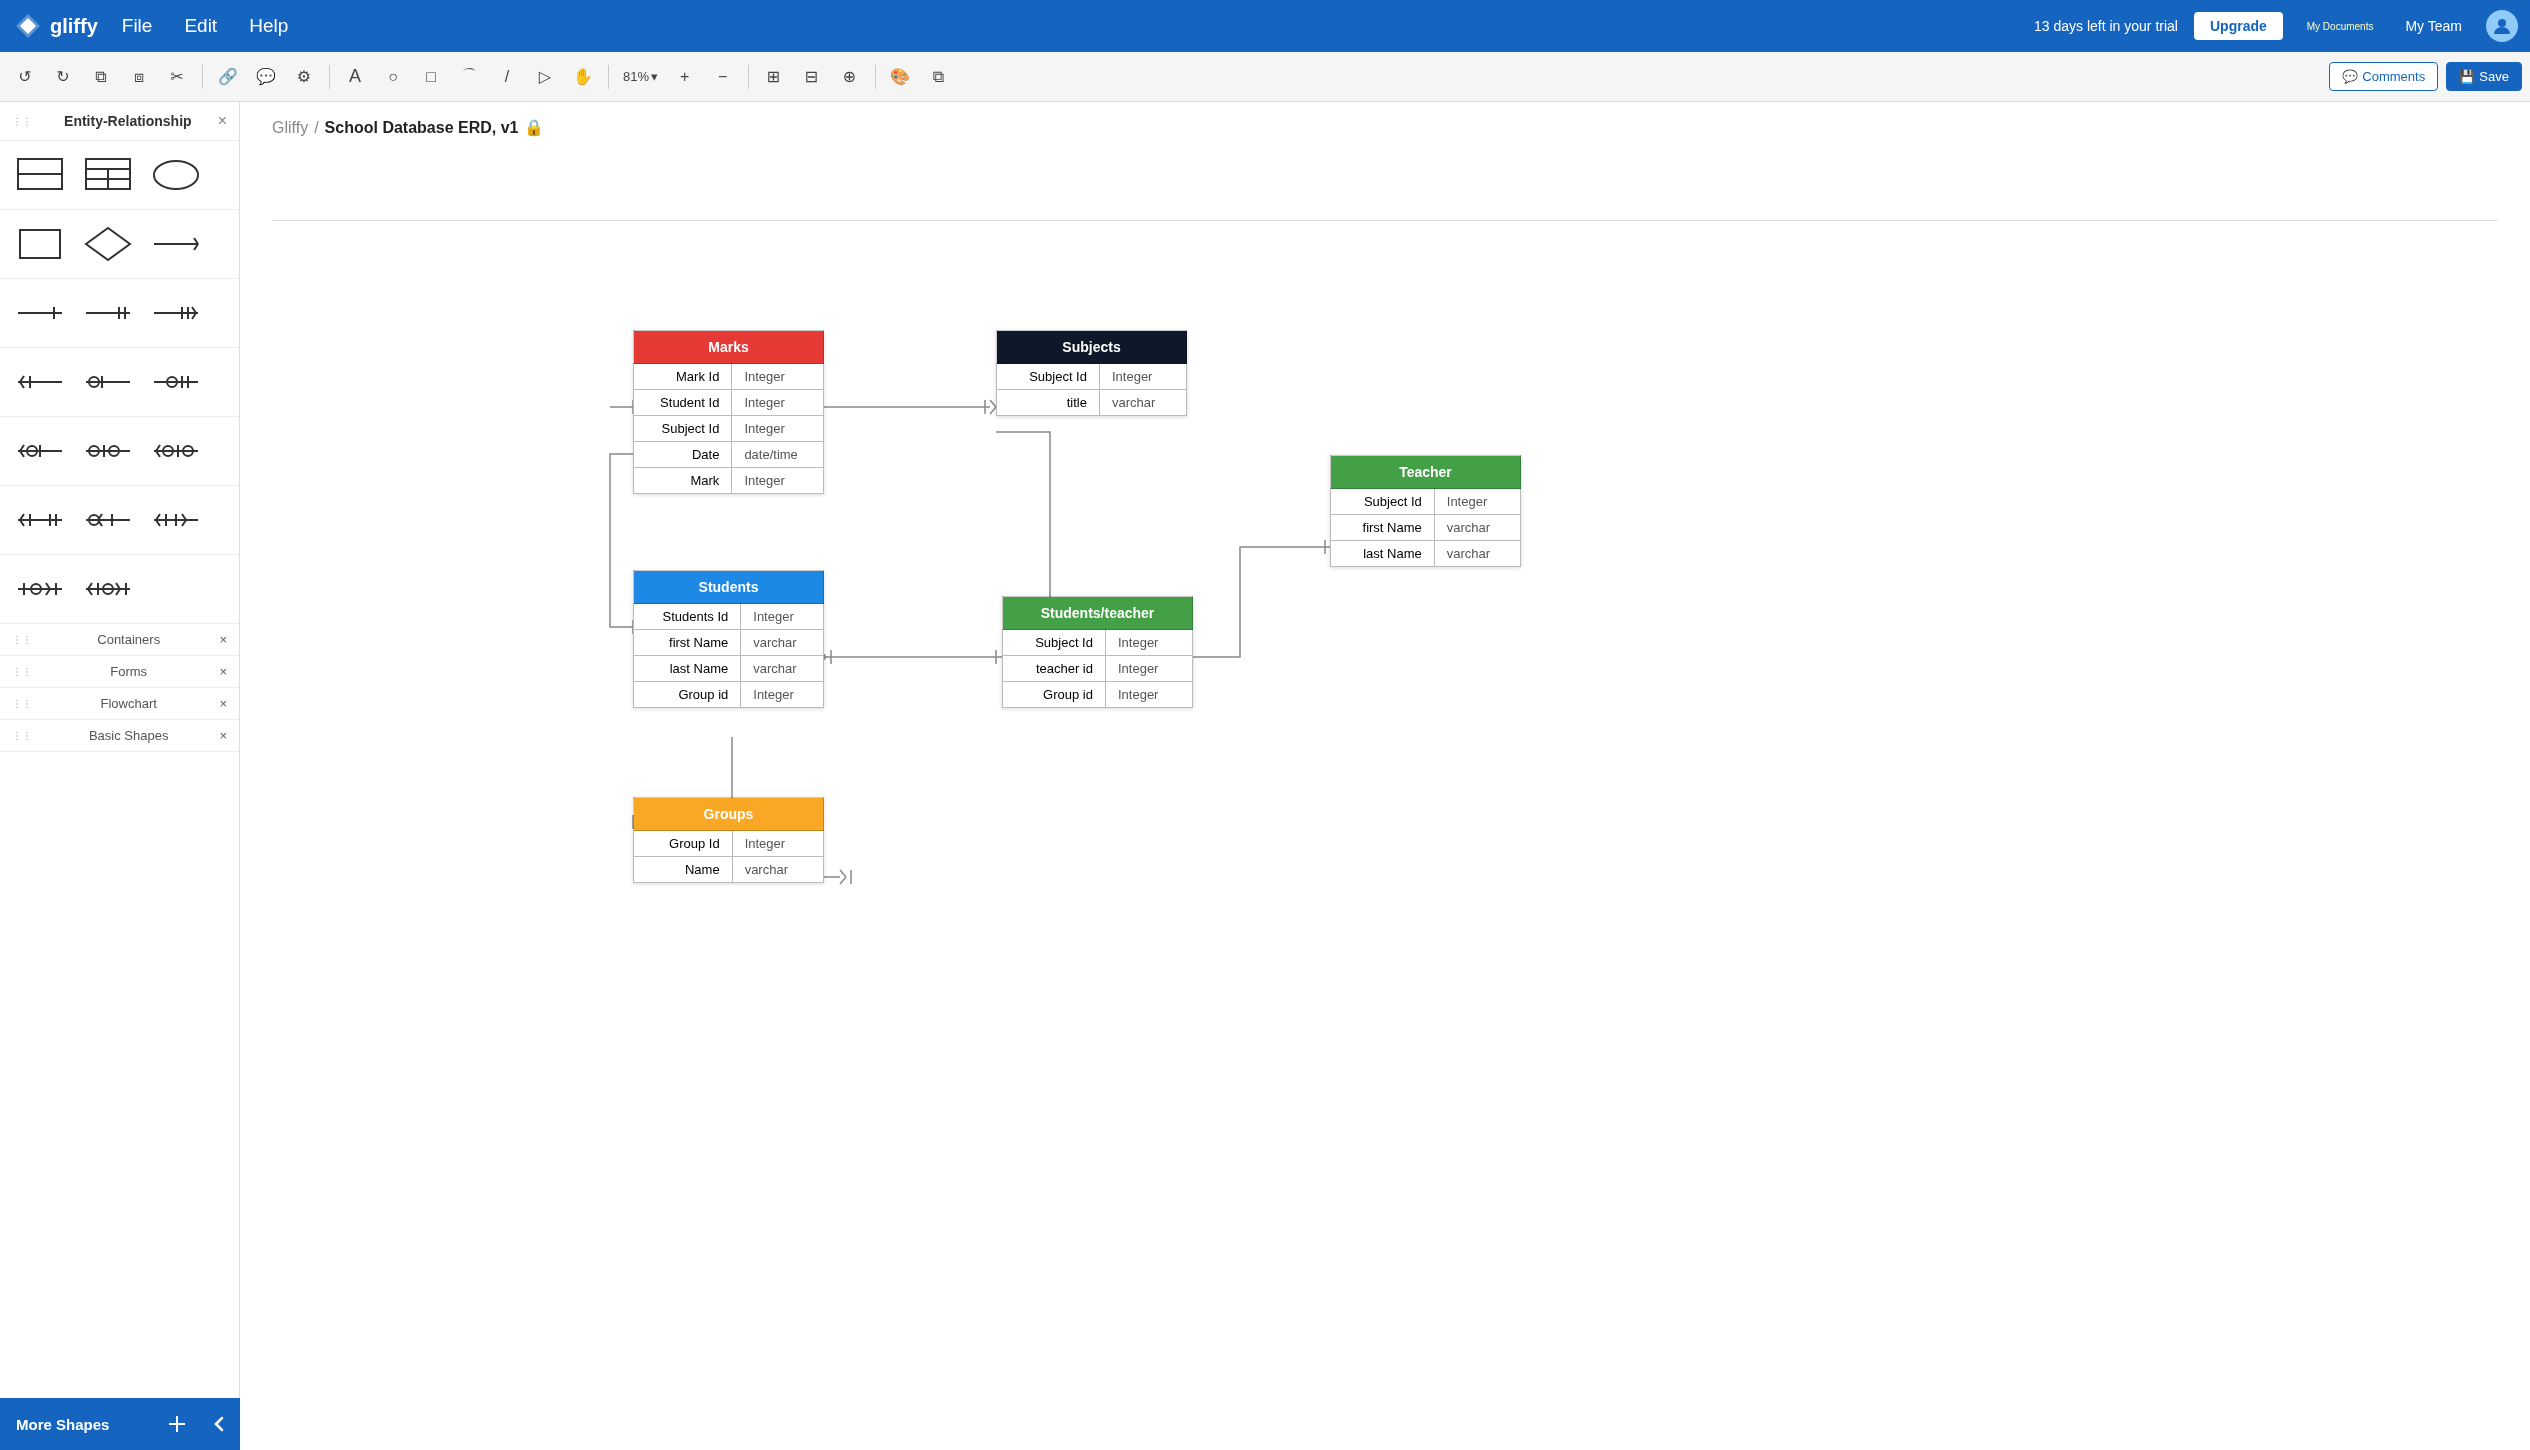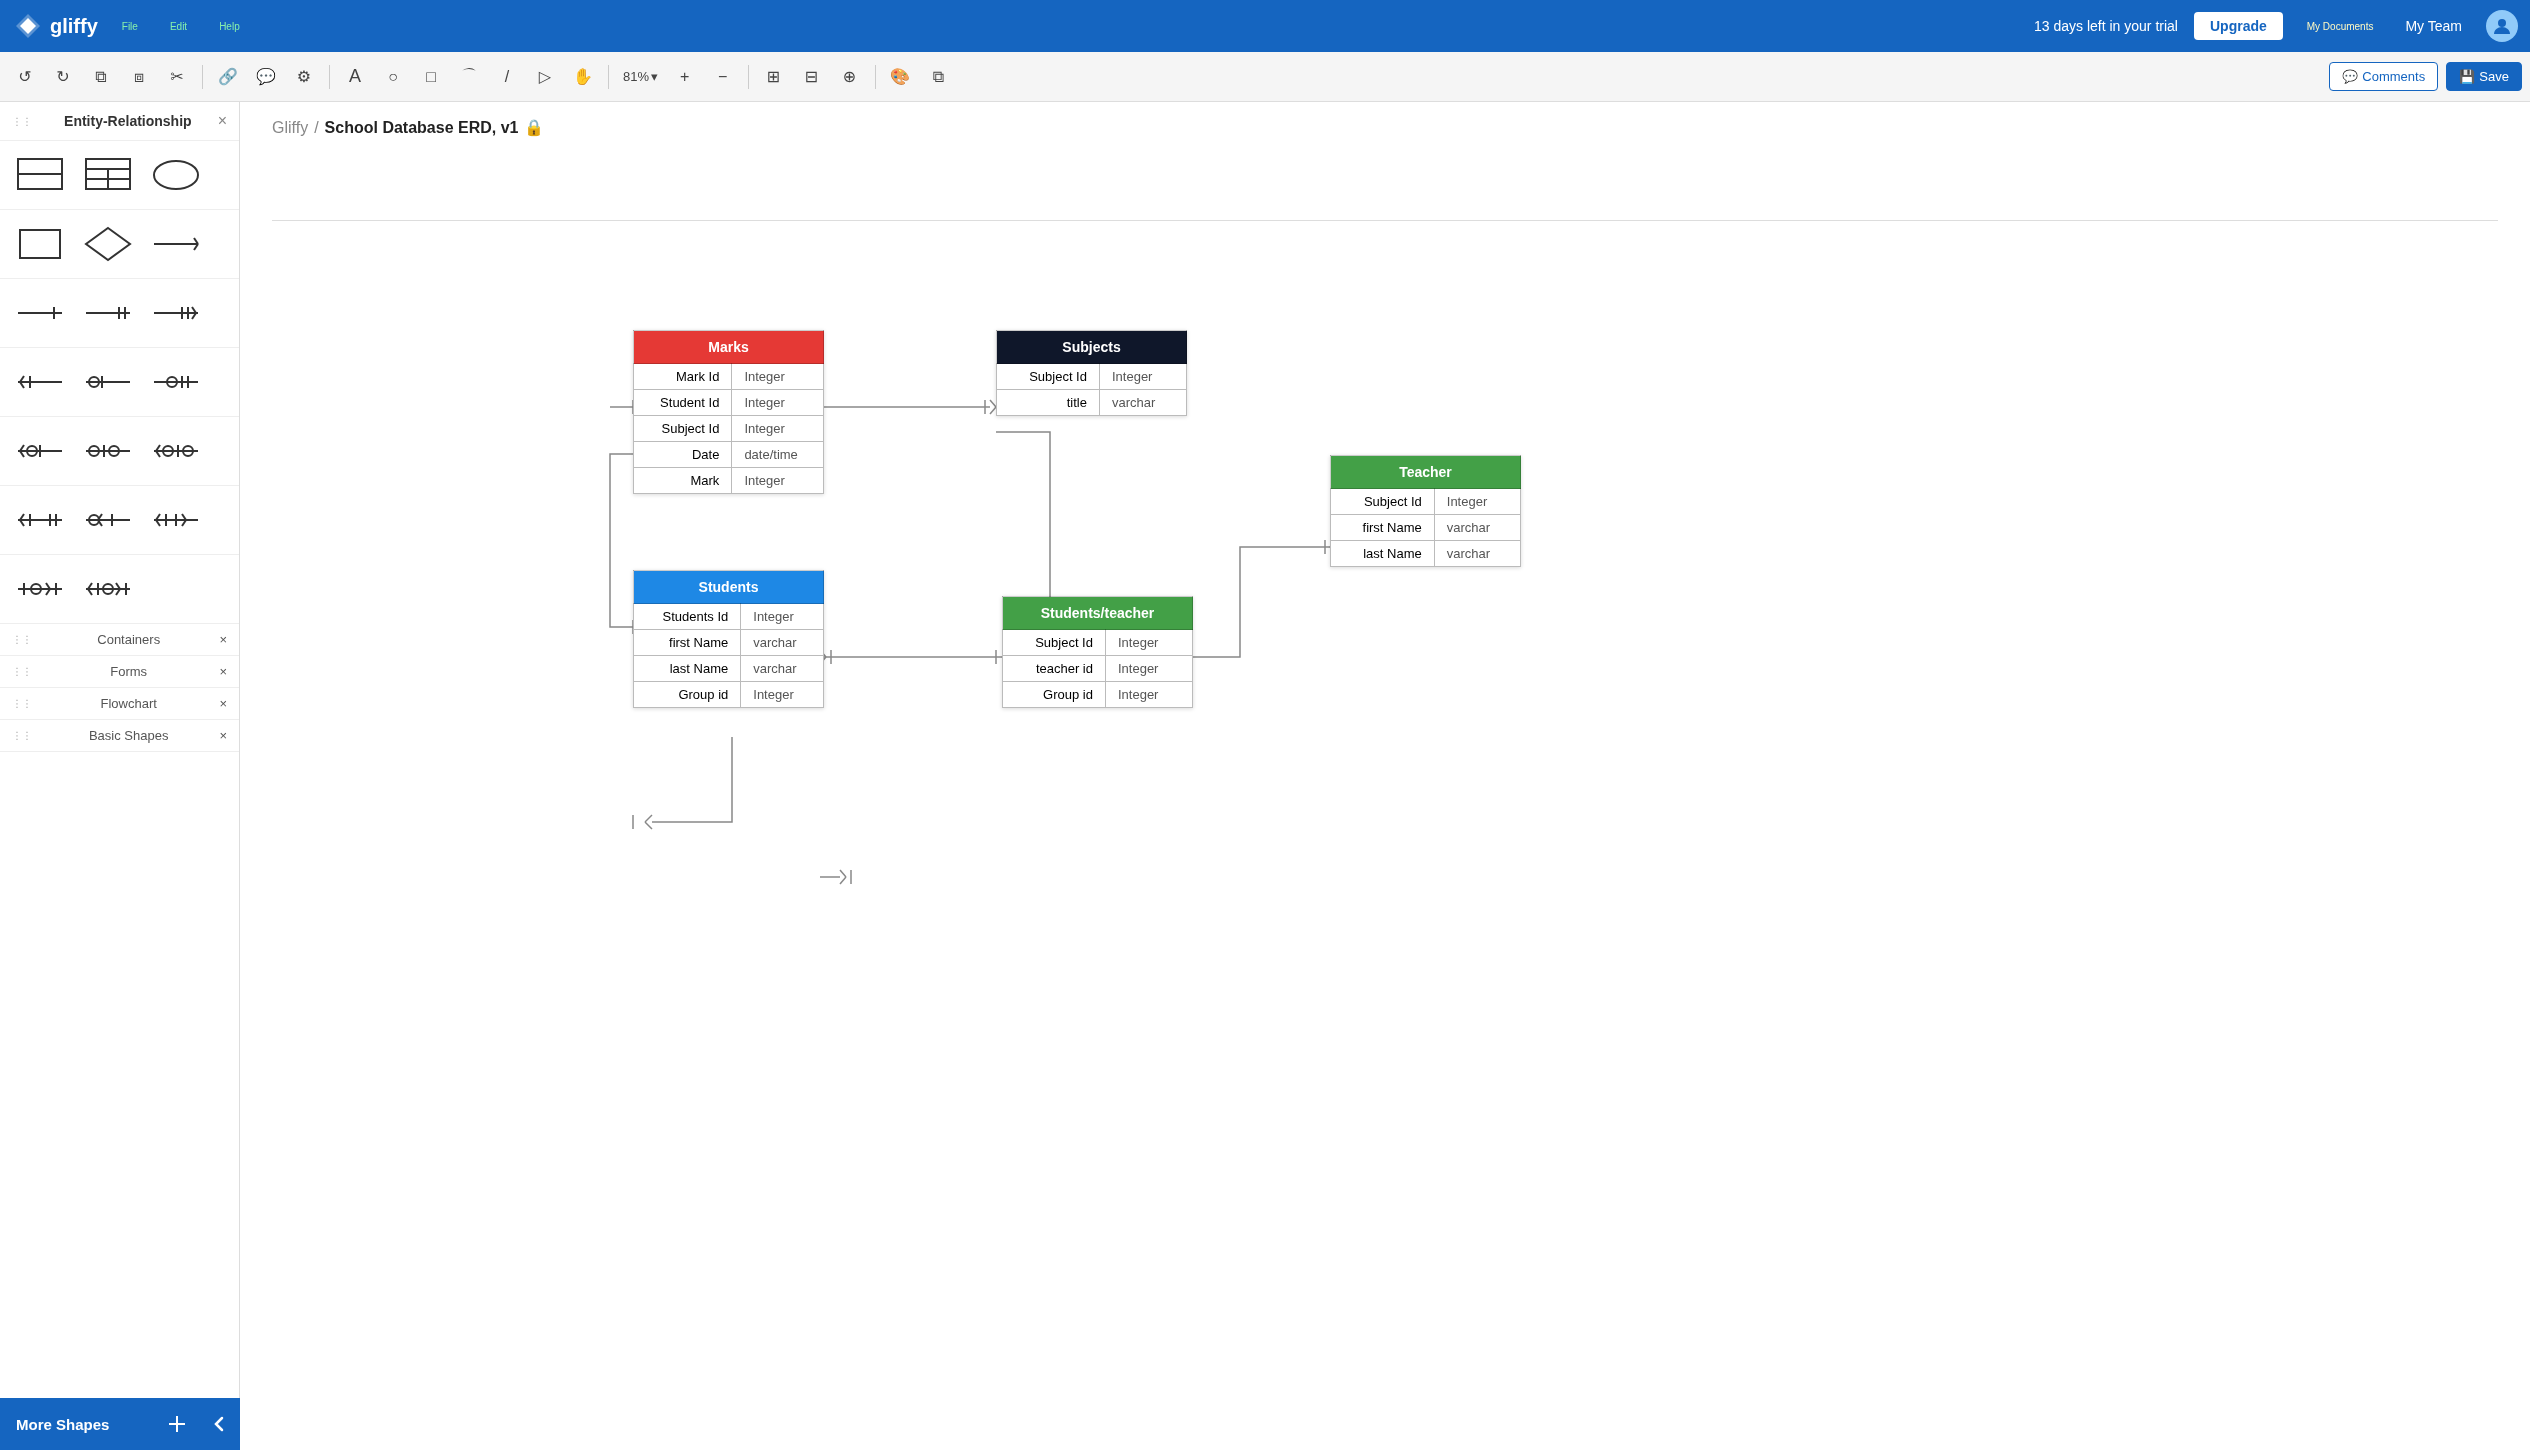--- a/index.html
+++ b/index.html
@@ -13,21 +13,21 @@
       align-items: center;
       padding: 0 12px;
       gap: 16px;
       color: #fff;
       position: fixed;
       top: 0; left: 0; right: 0;
       z-index: 100;
     }
     #topnav .logo { display: flex; align-items: center; gap: 6px; font-weight: bold; font-size: 20px; color: #fff; }
     #topnav .logo svg { width: 32px; height: 32px; }
-    #topnav .nav-item { font-size: 10px; color: #86efac; cursor: pointer; padding: 4px 8px; text-align: center; }
+    #topnav .nav-item { font-size: 19px; color: #ffffff; cursor: pointer; padding: 4px 8px; text-align: center; }
     #topnav .trial-text { margin-left: auto; font-size: 14px; color: #fff; }
     #topnav .upgrade-btn { background: #fff; color: #1565c0; font-weight: bold; border: none; padding: 6px 16px; border-radius: 4px; cursor: pointer; font-size: 14px; }
     #topnav .my-docs { font-size: 10px; color: #fef9c3; cursor: pointer; padding: 4px 8px; }
     #topnav .my-team { font-size: 14px; color: #fff; cursor: pointer; padding: 4px 8px; }
     #topnav .user-avatar { width: 32px; height: 32px; border-radius: 50%; background: #90caf9; display: flex; align-items: center; justify-content: center; cursor: pointer; }
 
     
     #toolbar {
       position: fixed;
       top: 52px; left: 0; right: 0;
@@ -635,20 +635,37 @@
             <td class="col-name">first Name</td>
             <td class="col-type">varchar</td>
           </tr>
         <tr>
             <td class="col-name">last Name</td>
             <td class="col-type">varchar</td>
           </tr>
       </tbody>
     </table>
 
+    <table class="erd-table" style="left: 393px; top: 695px;">
+      <thead>
+        <tr>
+            <th colspan="2" style="background:#f9a825; width:190px;">Groups</th>
+          </tr>
+      </thead>
+      <tbody>
+        <tr>
+            <td class="col-name">Group Id</td>
+            <td class="col-type">Integer</td>
+          </tr>
+        <tr>
+            <td class="col-name">Name</td>
+            <td class="col-type">varchar</td>
+          </tr>
+      </tbody>
+    </table>
 
   </div>
 </div>
 
 <div id="bottom-bar">
   <span class="more-shapes-btn">More Shapes</span>
   <div class="bottom-icon-btn">
     <svg width="22" height="22" viewBox="0 0 22 22">
         <rect x="3" y="10" width="16" height="2" fill="white"></rect>
         <rect x="10" y="3" width="2" height="16" fill="white"></rect>

